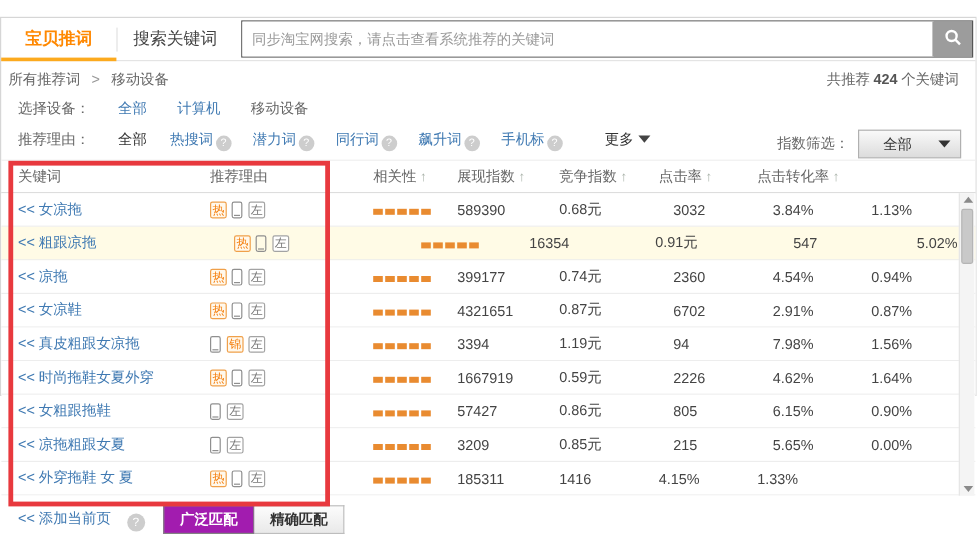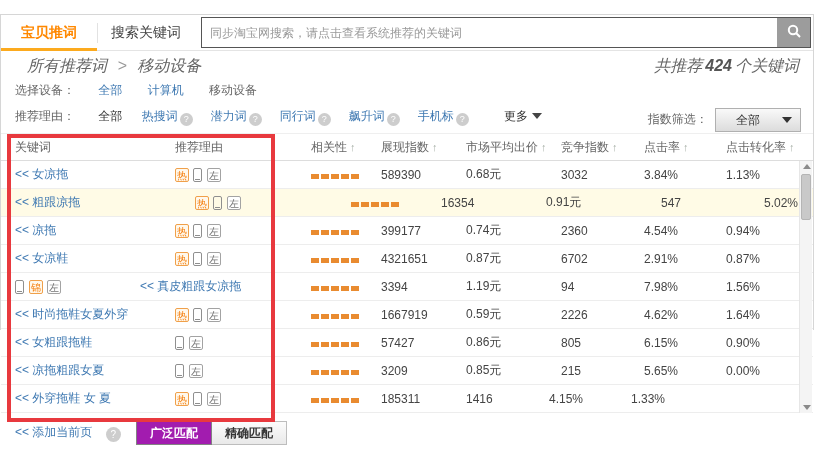--- a/index.html
+++ b/index.html
@@ -11,21 +11,21 @@
   .tabbar { position:relative; height:36px; border-bottom:1px solid #e4e4e4; }
   .tab { display:inline-block; width:96px; height:36px; line-height:34px; text-align:center; font-size:14px; color:#444; cursor:pointer; vertical-align:top; }
   .tab.active { color:#ff8800; font-weight:bold; border-bottom:3px solid #fcaa1e; }
   .tab.divider { border-right:1px solid #e2e2e2; }
   .searchbox { position:absolute; left:200px; top:2px; width:610px; height:31px; border:1px solid #555; background:#fff; }
   .searchbox input { position:absolute; left:0; top:0; width:576px; height:29px; border:none; outline:none; padding:0 8px; font-size:12px; color:#333; font-family:inherit; }
   .searchbox input::placeholder { color:#999; }
   .searchbtn { position:absolute; right:0; top:0; width:33px; height:29px; background:#9c9c9c; border:none; cursor:pointer; display:flex; align-items:center; justify-content:center; }
 
   
-  .row-bc { height:26px; line-height:30px; font-size:16px; color:#666; padding:0 26px; position:relative;font-style:italic; }
+  .row-bc { height:26px; line-height:30px; font-size:12px; color:#666; padding:0 6px; position:relative; }
   .bc-right { position:absolute; right:14px; top:0; line-height:30px; color:#666; }
   .bc-right b { color:#555; margin:0 3px; }
   .row-dev, .row-reason { font-size:12px; color:#666; padding:0 14px; position:relative; }
   .row-dev { height:26px; line-height:26px; }
   .row-reason { height:30px; line-height:26px; }
   .flabel { display:inline-block; width:80px; color:#666; }
   .fopt { margin-right:22px; cursor:pointer; text-decoration:none; }
   .fopt.link { color:#3f79b2; }
   .fopt.sel { color:#666; }
   .fopt.selected-dark { color:#333; }
@@ -136,21 +136,20 @@
           <span class="tri-down"></span>
         </span>
       </span>
     </div>
 
     <div class="thead">
         <div class="cell c-kw"><span class="hlabel">关键词</span></div>
         <div class="cell c-reason"><span class="hlabel">推荐理由</span></div>
         <div class="cell c-rel"><span class="hlabel">相关性</span><span class="sortarrow">↑</span></div>
         <div class="cell c-imp"><span class="hlabel">展现指数</span><span class="sortarrow">↑</span></div>
-        <div class="cell c-price"><span class="hlabel">市场平均出价</span><span class="sortarrow">↑</span></div>
         <div class="cell c-comp"><span class="hlabel">竞争指数</span><span class="sortarrow">↑</span></div>
         <div class="cell c-ctr"><span class="hlabel">点击率</span><span class="sortarrow">↑</span></div>
         <div class="cell c-cvr"><span class="hlabel">点击转化率</span><span class="sortarrow">↑</span></div>
       </div>
     <div class="tbody">
         <div class="trow">
           <div class="cell c-kw"><a class="kwlink">&lt;&lt; 女凉拖</a></div>
           <div class="cell c-reason"><span class="badge orange">热</span><span class="phoneicon"></span><span class="badge gray">左</span></div>
           <div class="cell c-rel"><span class="bars"><span class="bar"></span><span class="bar"></span><span class="bar"></span><span class="bar"></span><span class="bar"></span></span></div>
           <div class="cell c-imp">589390</div>
@@ -183,22 +182,22 @@
           <div class="cell c-kw"><a class="kwlink">&lt;&lt; 女凉鞋</a></div>
           <div class="cell c-reason"><span class="badge orange">热</span><span class="phoneicon"></span><span class="badge gray">左</span></div>
           <div class="cell c-rel"><span class="bars"><span class="bar"></span><span class="bar"></span><span class="bar"></span><span class="bar"></span><span class="bar"></span></span></div>
           <div class="cell c-imp">4321651</div>
           <div class="cell c-price">0.87元</div>
           <div class="cell c-comp">6702</div>
           <div class="cell c-ctr">2.91%</div>
           <div class="cell c-cvr">0.87%</div>
         </div>
         <div class="trow">
+          <div class="cell c-kw"><a class="kwlink">&lt;&lt; 真皮粗跟女凉拖</a></div>
           <div class="cell c-reason"><span class="phoneicon"></span><span class="badge orange">锦</span><span class="badge gray">左</span></div>
-          <div class="cell c-kw"><a class="kwlink">&lt;&lt; 真皮粗跟女凉拖</a></div>
           <div class="cell c-rel"><span class="bars"><span class="bar"></span><span class="bar"></span><span class="bar"></span><span class="bar"></span><span class="bar"></span></span></div>
           <div class="cell c-imp">3394</div>
           <div class="cell c-price">1.19元</div>
           <div class="cell c-comp">94</div>
           <div class="cell c-ctr">7.98%</div>
           <div class="cell c-cvr">1.56%</div>
         </div>
         <div class="trow">
           <div class="cell c-kw"><a class="kwlink">&lt;&lt; 时尚拖鞋女夏外穿</a></div>
           <div class="cell c-reason"><span class="badge orange">热</span><span class="phoneicon"></span><span class="badge gray">左</span></div>

